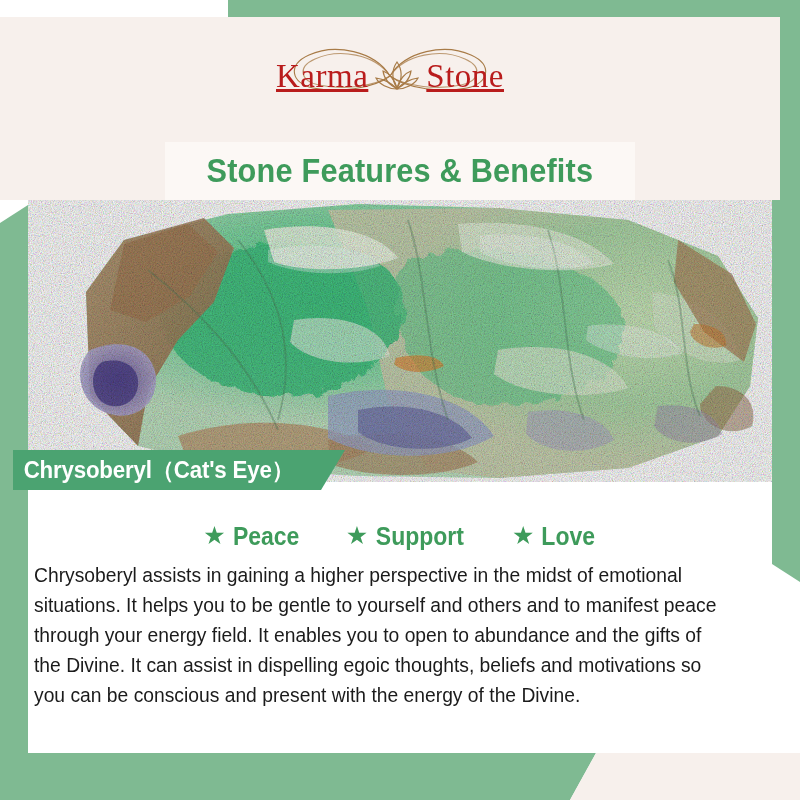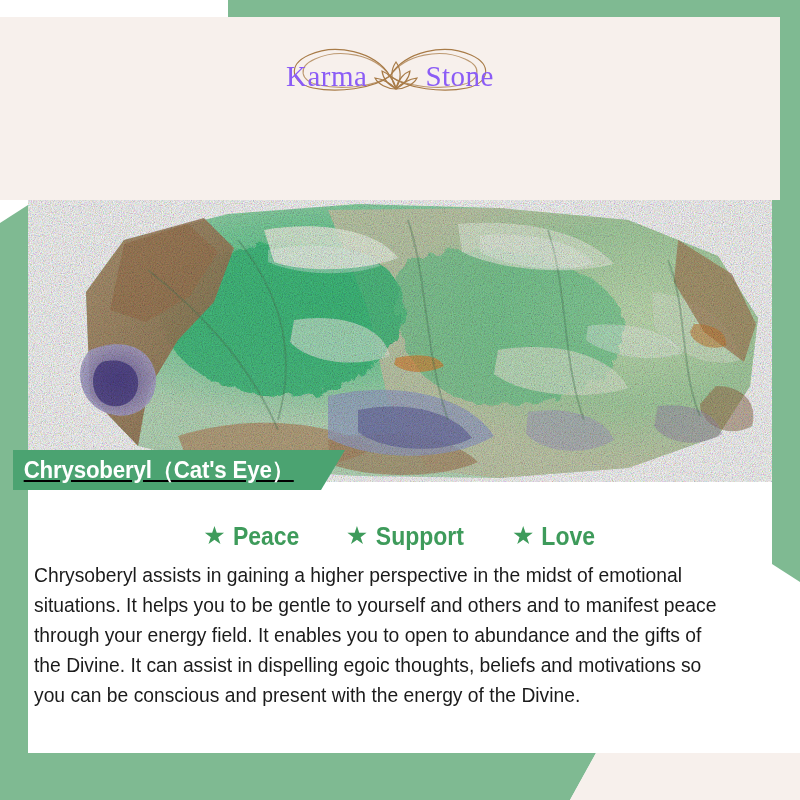--- a/index.html
+++ b/index.html
@@ -76,25 +76,26 @@
     position: relative;
     display: flex;
     align-items: center;
     justify-content: center;
     gap: 6px;
     width: 330px;
     height: 62px;
   }
   .logo-word {
     font-family: "Liberation Serif", serif;
-    font-size: 29px;
-    color: #8b5cf6;
+    font-size: 33px;
+    color: #b91c1c;
     letter-spacing: 0.5px;
     line-height: 1;
     z-index: 2;
+    text-decoration: underline;
   }
   .logo-lotus { position: relative; width: 46px; height: 36px; z-index: 2; }
   .logo-ribbon {
     position: absolute;
     top: 0; left: 0;
     width: 330px; height: 62px;
     z-index: 1;
   }
 
   
@@ -131,21 +132,20 @@
   
   .name-banner {
     position: absolute;
     left: 13px; top: 450px;
     width: 332px; height: 40px;
     background: #4BA371;
     clip-path: polygon(0 0, 100% 0, calc(100% - 24px) 100%, 0 100%);
     display: flex;
     align-items: center;
     z-index: 7;
-    text-decoration: underline;
   }
   .name-text {
     font-family: "Liberation Sans", sans-serif;
     font-size: 23px;
     font-weight: bold;
     color: #FFFFFF;
     padding-left: 11px;
     white-space: nowrap;
     letter-spacing: -0.2px;
     transform: scaleX(0.97);
@@ -323,20 +323,23 @@
 
         <g fill="#FFFFFF" opacity="0.35">
           <path d="M240 50 C290 40 340 48 352 66 C316 78 266 74 240 62 Z"></path>
           <path d="M452 36 C504 30 552 44 566 64 C528 74 478 66 452 52 Z"></path>
           <path d="M560 126 C606 120 646 134 654 154 C618 164 576 154 558 140 Z"></path>
         </g>
       </g>
     </svg>
   </div>
 
+  <div class="title-box">
+    <span class="title-text">Stone Features &amp; Benefits</span>
+  </div>
 
   <div class="name-banner">
     <span class="name-text">Chrysoberyl（Cat's Eye）</span>
   </div>
 
   <div class="content"></div>
 
   <div class="keywords">
     <span class="keyword">
       <span class="keyword-star">★</span>

